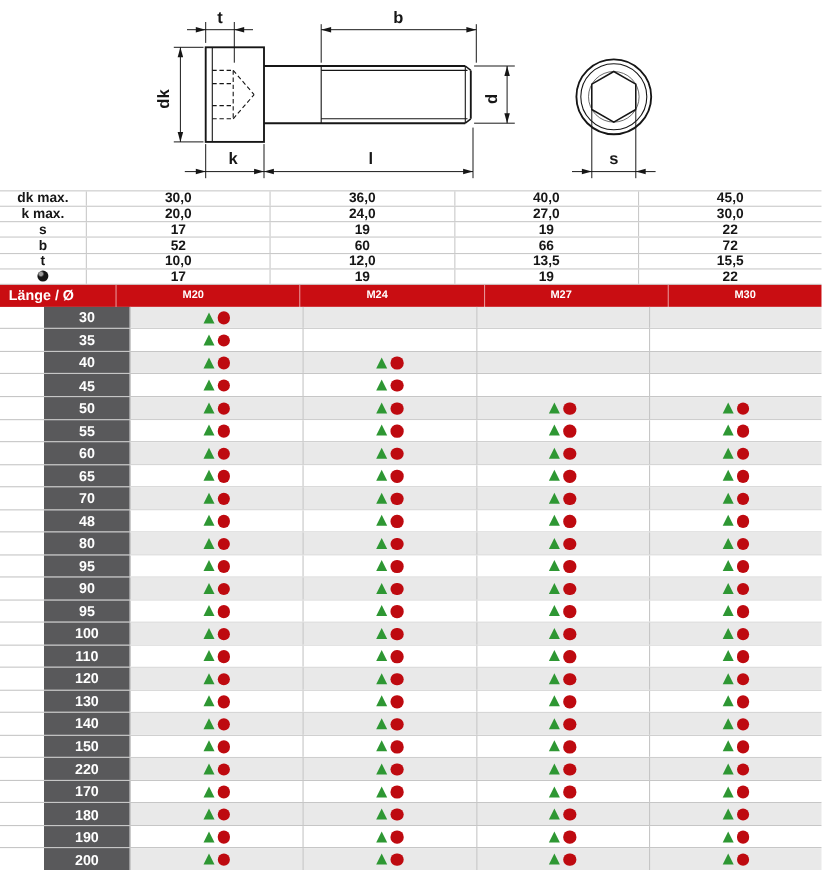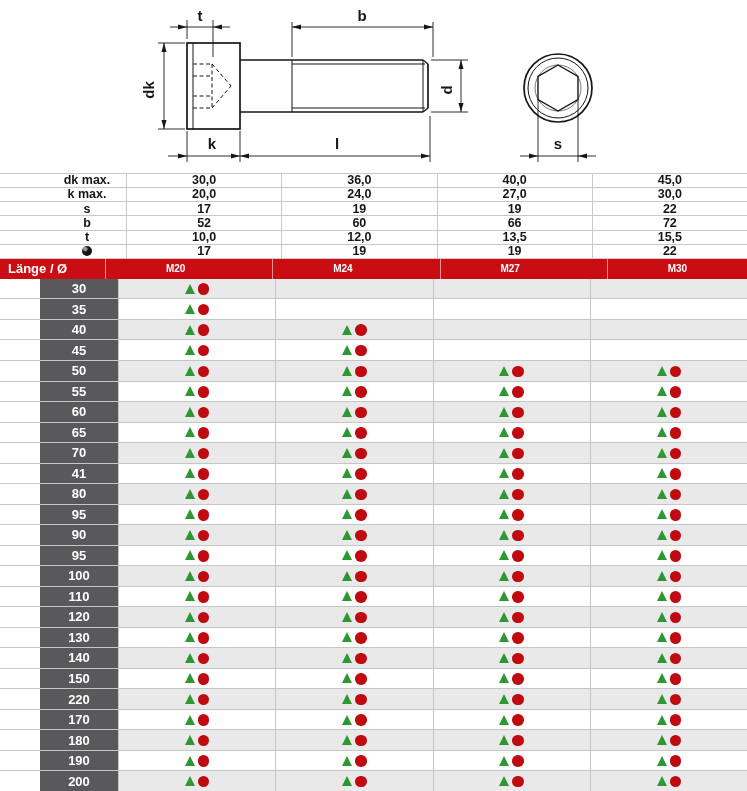--- a/index.html
+++ b/index.html
@@ -13,21 +13,21 @@
   
   .drawing-wrap{width:747px;height:173px;}
   .drawing-wrap svg{display:block;}
   .dim-label{font-family:"Liberation Sans",sans-serif;font-size:15px;font-weight:bold;fill:#161616;}
 
   
   .grid-row{display:grid;grid-template-columns:78px 1fr 1fr 1fr 1fr;box-sizing:border-box;}
 
   
   .spec-table{border-top:1px solid #c9c9c9;}
-  .spec-row{height:14.17px;border-bottom:1px solid #c9c9c9;padding-left:48px;}
+  .spec-row{height:14.17px;border-bottom:1px solid #c9c9c9;}
   .spec-label,.spec-cell{
     display:flex;align-items:center;justify-content:center;
     font-size:12.5px;font-weight:bold;color:#161616;line-height:1;box-sizing:border-box;
   }
   .spec-cell{border-left:1px solid #c9c9c9;}
   .ball{
     width:10px;height:10px;border-radius:50%;
     background:radial-gradient(circle at 32% 30%, #9a9a9a 0 1.5px, #141414 3px);
   }
 
@@ -398,21 +398,21 @@
           </div>
         </div>
         <div class="data-cell">
           <div class="pair">
             <span class="tri"></span>
             <span class="dot"></span>
           </div>
         </div>
       </div>
       <div class="grid-row data-row">
-        <div class="len-cell">41</div>
+        <div class="len-cell">48</div>
         <div class="data-cell">
           <div class="pair">
             <span class="tri"></span>
             <span class="dot"></span>
           </div>
         </div>
         <div class="data-cell">
           <div class="pair">
             <span class="tri"></span>
             <span class="dot"></span>

